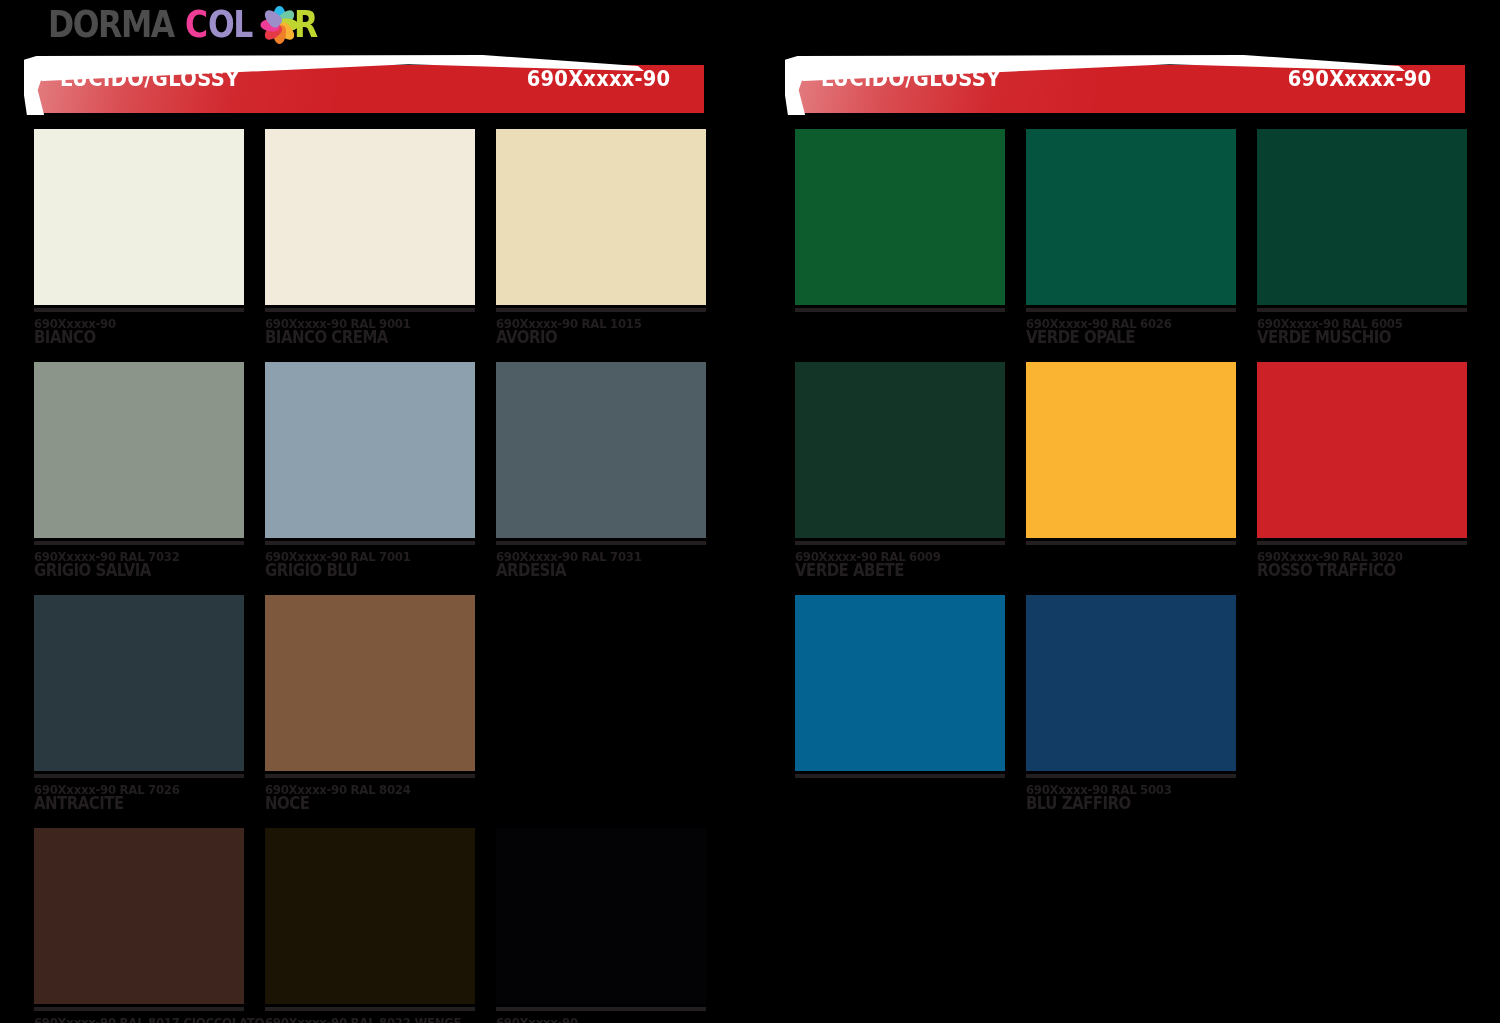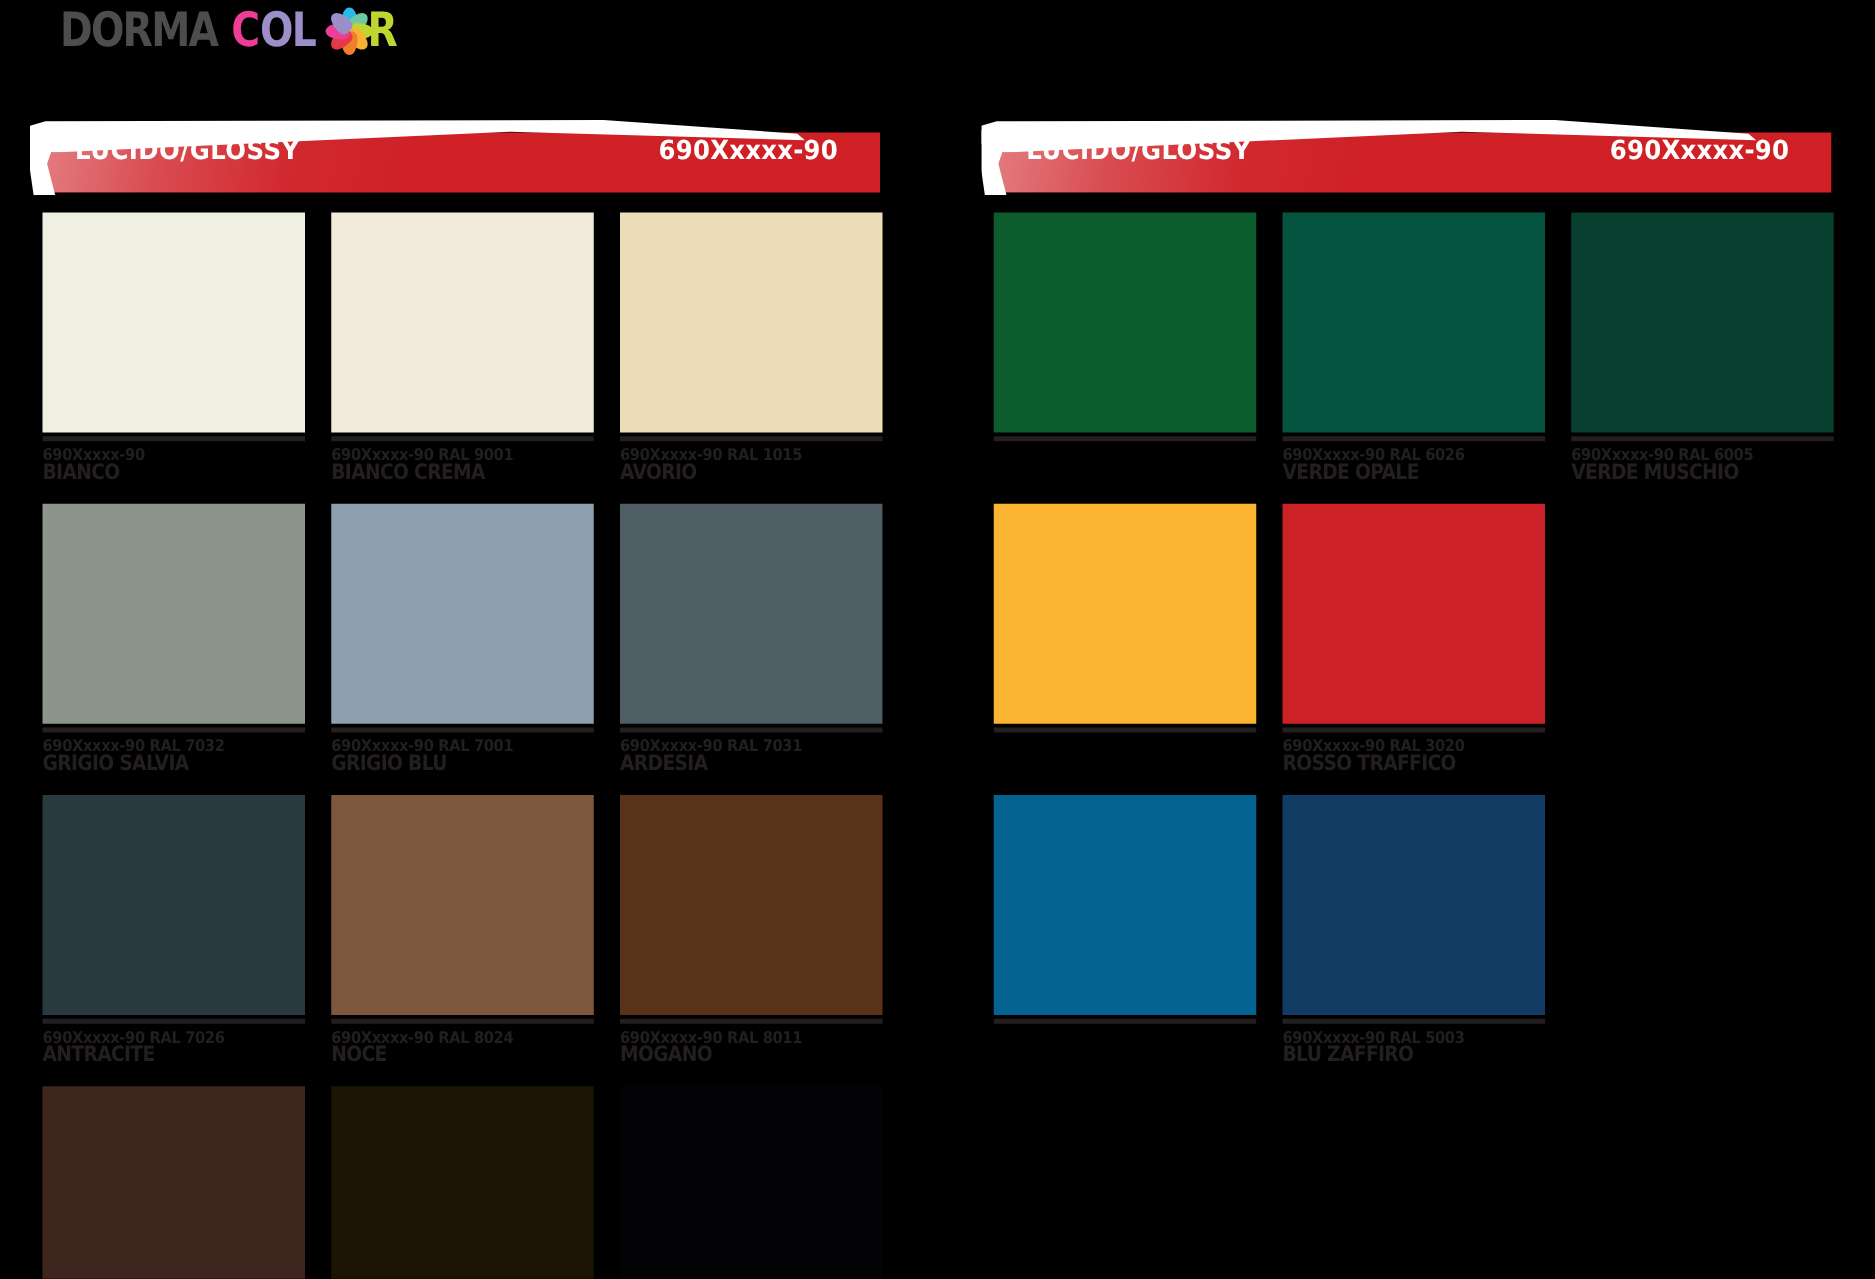--- a/index.html
+++ b/index.html
@@ -48,21 +48,21 @@
   .p1 { background:#29b8e8; transform:rotate(0deg); }
   .p2 { background:#6fc9a5; transform:rotate(45deg); }
   .p3 { background:#bfd630; transform:rotate(90deg); }
   .p4 { background:#f9b233; transform:rotate(135deg); }
   .p5 { background:#f07f2a; transform:rotate(180deg); }
   .p6 { background:#e63946; transform:rotate(225deg); }
   .p7 { background:#ee3d96; transform:rotate(270deg); }
   .p8 { background:#9b8ec9; transform:rotate(315deg); }
 
   
-  .panel { position:absolute; top:0; width:705px; height:725px;margin-top:41px; }
+  .panel { position:absolute; top:0; width:705px; height:725px; }
   #panel-left  { left:0px; }
   #panel-right { left:761px; }
 
   
   .banner-wrap { position:absolute; left:24px; top:55px; width:680px; height:60px; }
   .banner {
     position:absolute; left:10px; top:10px;
     width:670px; height:48px;
     background:linear-gradient(103deg,
        #d8araw 0%, #c9242b 0%, #cf2026 22%, #d42128 55%, #cf1f25 100%);
@@ -268,28 +268,20 @@
             </div>
           </div>
           <div class="cell">
             <div class="chip" style="background:#7e583c"></div>
             <div class="chip-rule"></div>
             <div class="chip-label">
               <span class="lbl-top">690Xxxxx-90 RAL 8024</span>
               <span class="lbl-bot">NOCE</span>
             </div>
           </div>
-          <div class="cell">
-            <div class="chip" style="background:#58331a"></div>
-            <div class="chip-rule"></div>
-            <div class="chip-label">
-              <span class="lbl-top">690Xxxxx-90 RAL 8011</span>
-              <span class="lbl-bot">MOGANO</span>
-            </div>
-          </div>
         </div>
         <div class="row">
           <div class="cell">
             <div class="chip" style="background:#3e261f"></div>
             <div class="chip-rule"></div>
             <div class="chip-label">
               <span class="lbl-top">690Xxxxx-90 RAL 8017 CIOCCOLATO</span>
             </div>
           </div>
           <div class="cell">
@@ -338,20 +330,28 @@
             <div class="chip" style="background:#07402f"></div>
             <div class="chip-rule"></div>
             <div class="chip-label">
               <span class="lbl-top">690Xxxxx-90 RAL 6005</span>
               <span class="lbl-bot">VERDE MUSCHIO</span>
             </div>
           </div>
         </div>
         <div class="row">
           <div class="cell">
+            <div class="chip" style="background:#123527"></div>
+            <div class="chip-rule"></div>
+            <div class="chip-label">
+              <span class="lbl-top">690Xxxxx-90 RAL 6009</span>
+              <span class="lbl-bot">VERDE ABETE</span>
+            </div>
+          </div>
+          <div class="cell">
             <div class="chip" style="background:#fab432"></div>
             <div class="chip-rule"></div>
           </div>
           <div class="cell">
             <div class="chip" style="background:#cd2128"></div>
             <div class="chip-rule"></div>
             <div class="chip-label">
               <span class="lbl-top">690Xxxxx-90 RAL 3020</span>
               <span class="lbl-bot">ROSSO TRAFFICO</span>
             </div>

